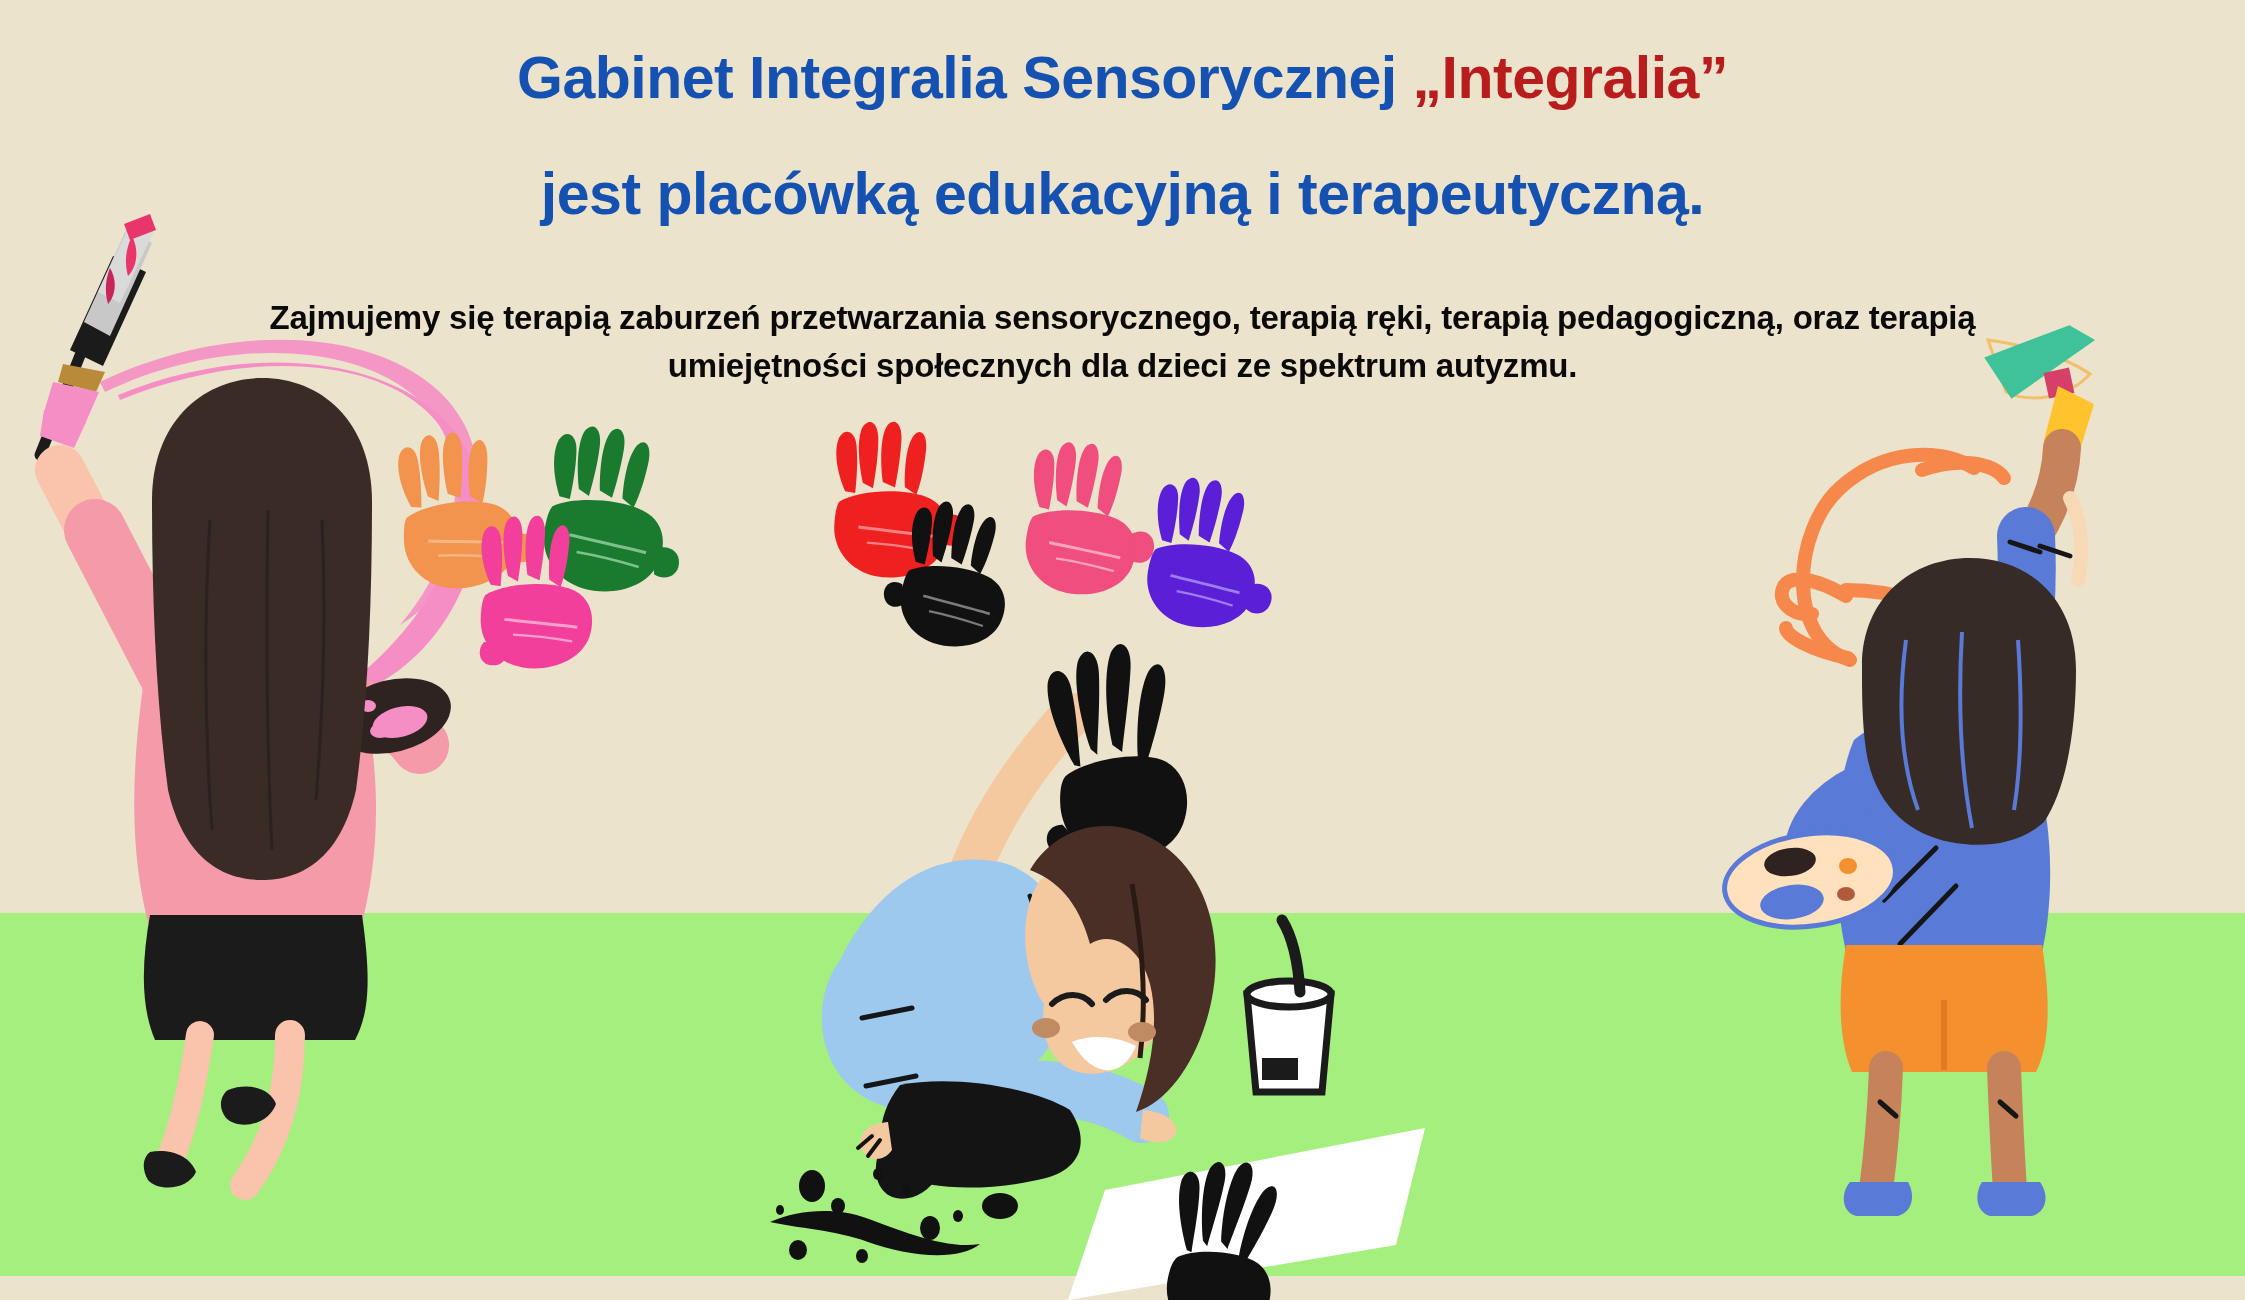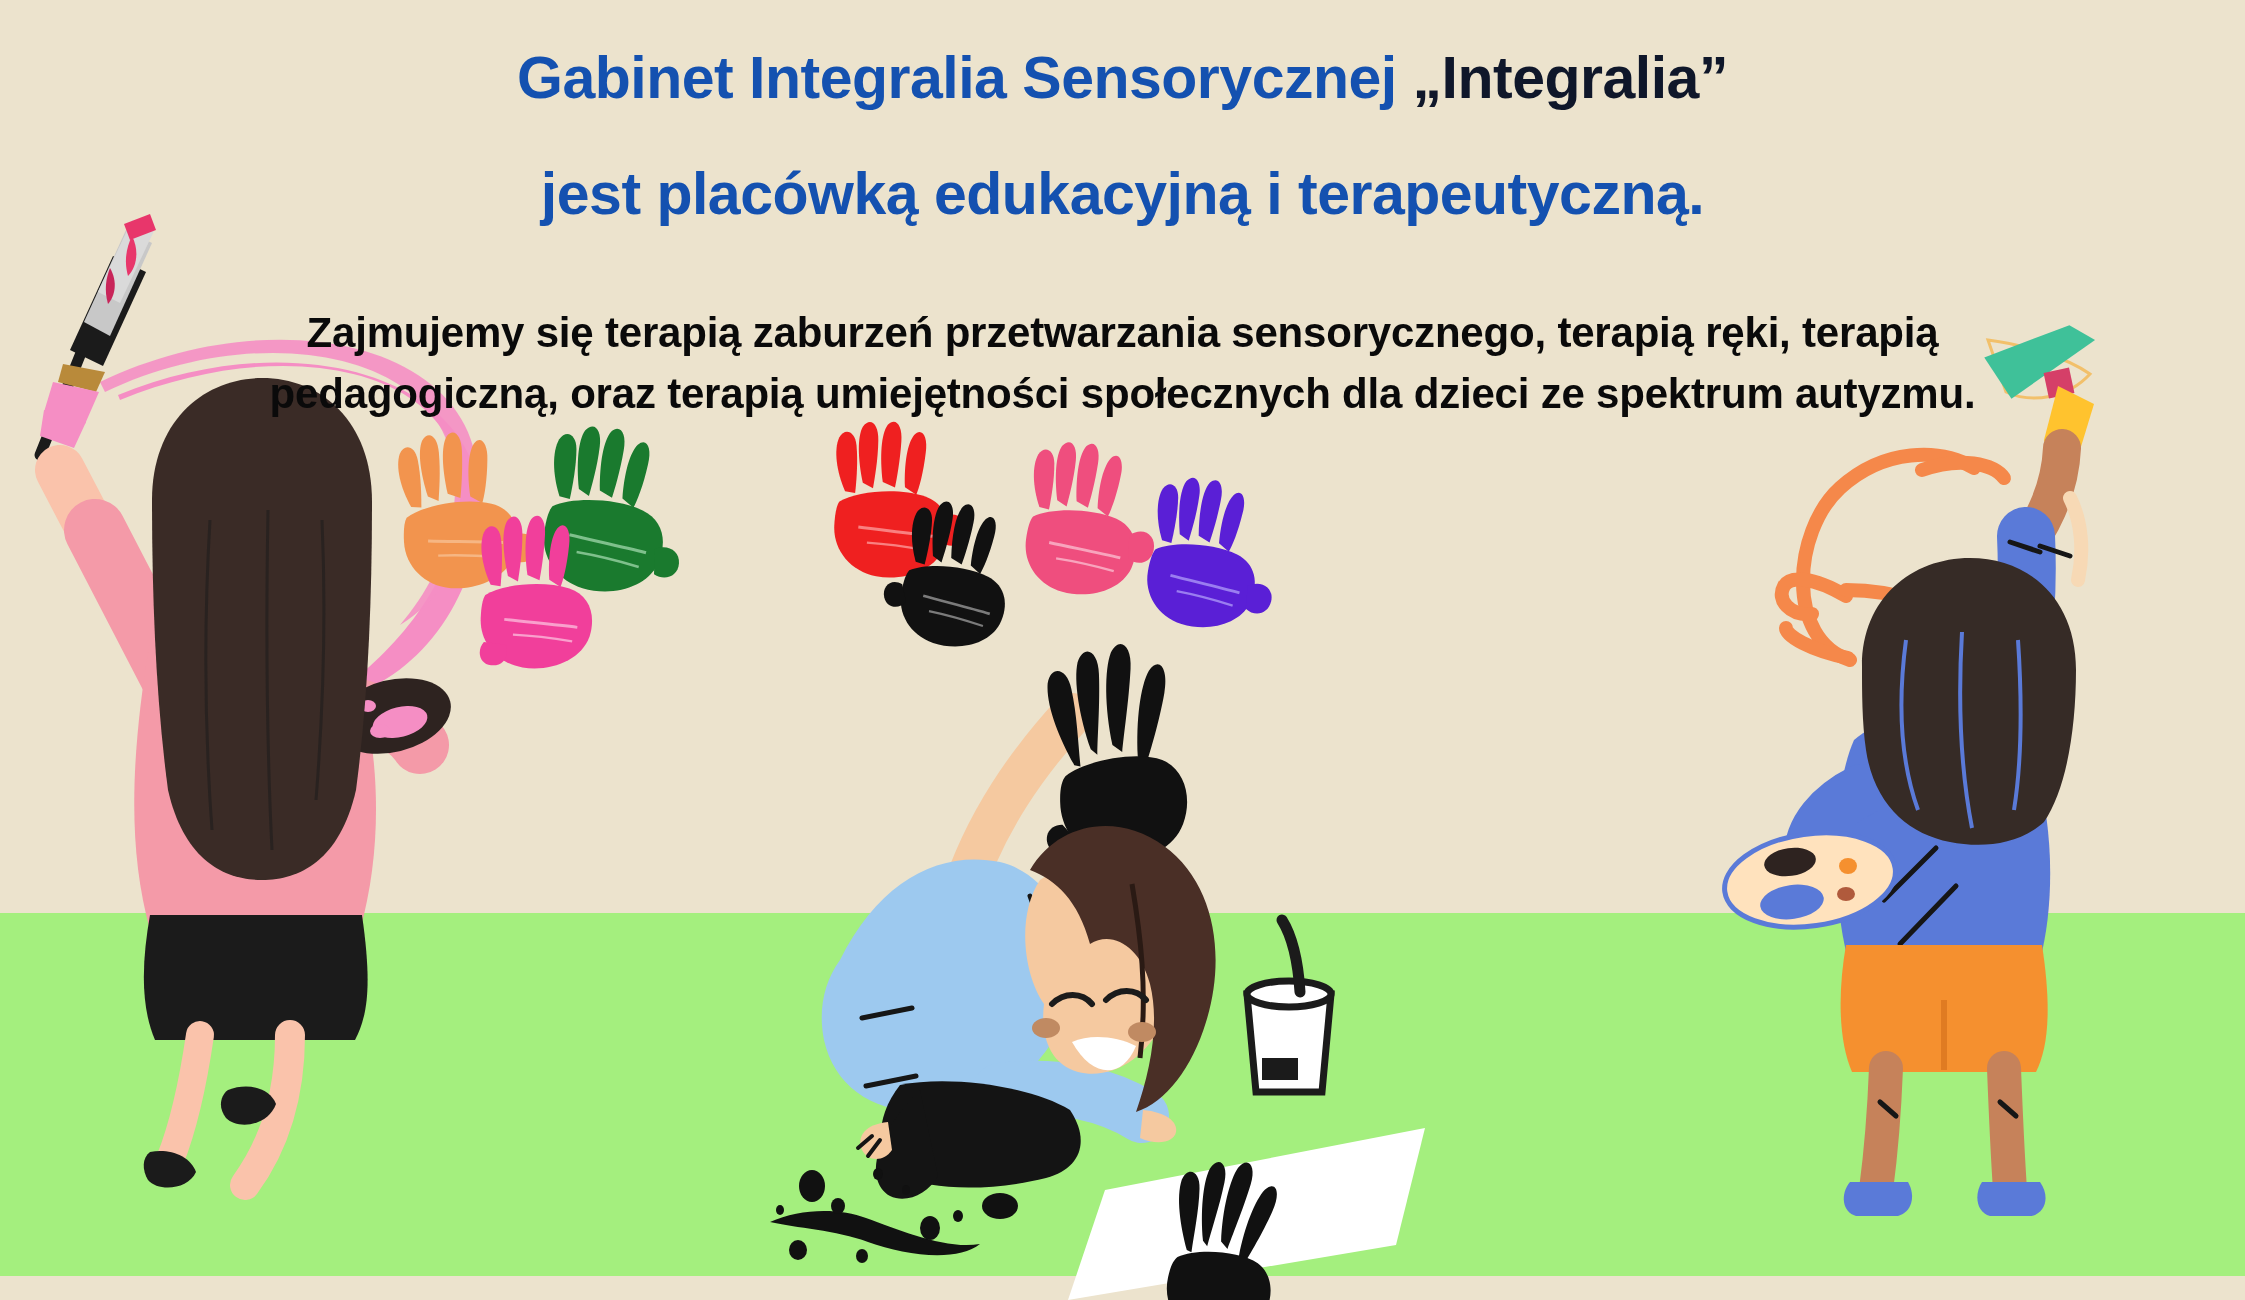--- a/index.html
+++ b/index.html
@@ -53,29 +53,29 @@
     text-align: center;
     font-size: 59px;
     line-height: 1.26;
     font-weight: 700;
     letter-spacing: -0.5px;
     color: #1451b0;
   }
   .title-line1 { padding-top: 41px; }
   .title-line2 { padding-top: 2px; margin-top: 40px; }
   .title .brand {
-    color: #0f172a;
+    color: #b91c1c;
     text-align: center;
   }
   .paragraph {
-    margin: 12px auto;
+    margin: 4px auto;
     padding-top: 58px;
     width: 1890px;
     text-align: center;
-    font-size: 42px;
+    font-size: 33px;
     line-height: 1.46;
     font-weight: 700;
     color: #0a0a0a;
     letter-spacing: -0.2px;
   }
 
   
   .art {
     position: absolute;
     left: 0; top: 0;

